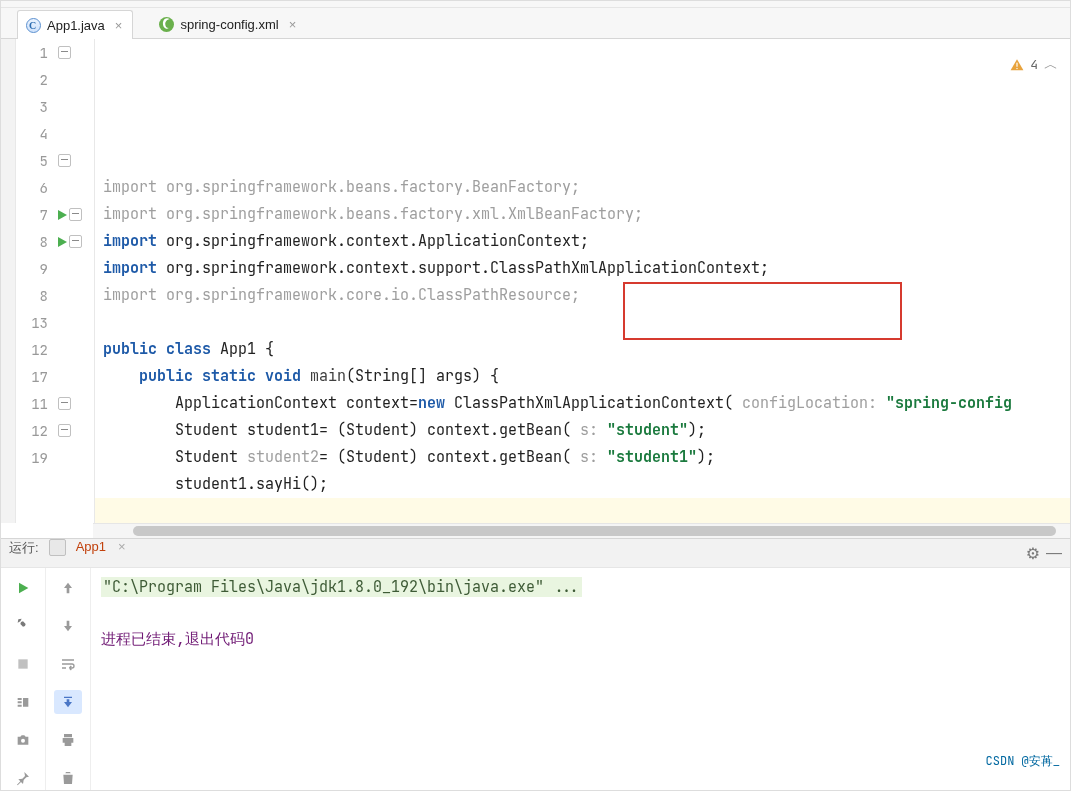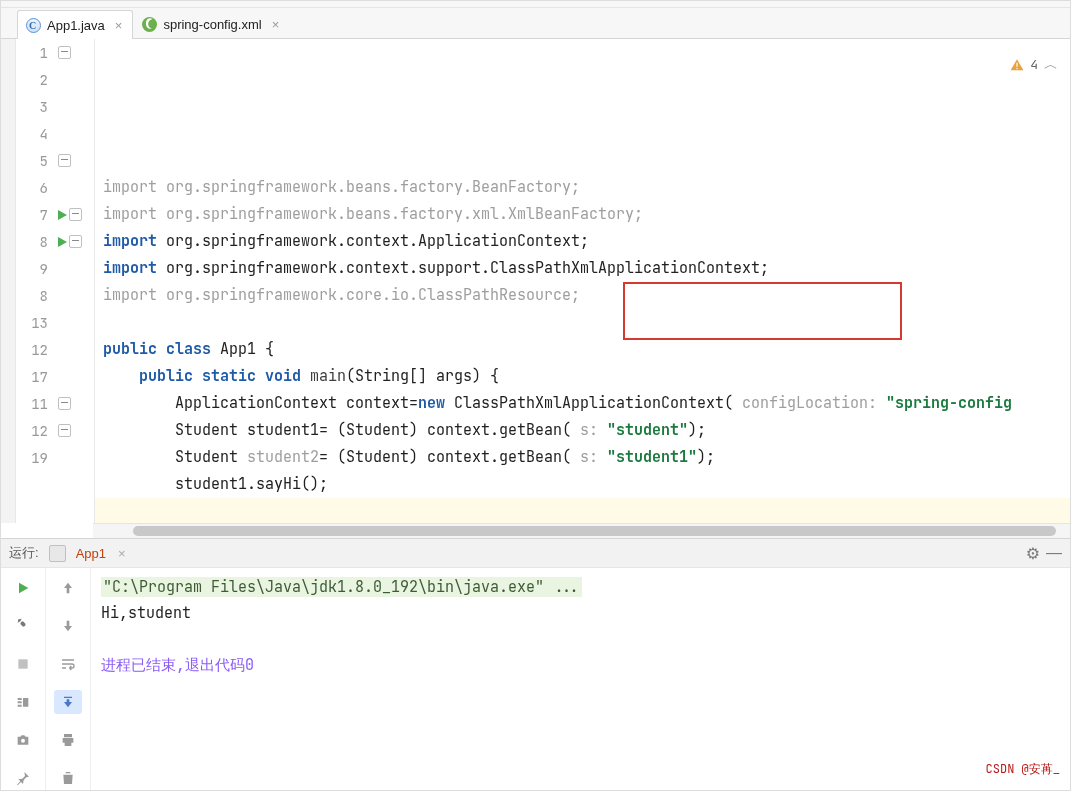--- a/index.html
+++ b/index.html
@@ -1,20 +1,20 @@
 <!DOCTYPE html>
 <html><head>
 <meta charset="utf-8">
 <style>
   html,body{margin:0;padding:0;font-family:"Segoe UI",Arial,sans-serif;font-size:13px;background:#fff;color:#212121;overflow:hidden}
   .app{display:flex;flex-direction:column;width:1071px;height:791px;border:1px solid #ddd;box-sizing:border-box;}
   
   .topstrip{height:6px;background:#f7f7f7;border-bottom:1px solid #e5e5e5}
   
-  .tabs{display:flex;align-items:flex-end;height:30px;background:#f7f7f7;border-bottom:1px solid #d6d6d6;padding-left:16px;gap:0}
+  .tabs{display:flex;align-items:flex-end;height:30px;background:#f7f7f7;border-bottom:1px solid #d6d6d6;padding-left:16px;gap:17px}
   .tab{display:flex;align-items:center;height:28px;padding:0 10px 0 8px;gap:6px;font-size:13px;color:#222;cursor:pointer;position:relative;border:1px solid transparent;border-bottom:none}
   .tab.active{background:#fff;border-color:#d6d6d6;border-top:1px solid #d6d6d6;border-radius:3px 3px 0 0;top:1px}
   .tab .close{color:#999;font-size:13px;margin-left:4px}
   .file-icon-c{width:15px;height:15px;border:1px solid #5b90d0;border-radius:50%;box-sizing:border-box;background:linear-gradient(#eaf3ff,#cfe2fb);position:relative}
   .file-icon-c::after{content:"C";position:absolute;left:2px;top:-1px;font:700 10px/15px Consolas;color:#2b6cb0}
   .file-icon-xml{width:15px;height:15px;border-radius:50%;box-sizing:border-box;background:#6ab04c;color:#fff;display:flex;align-items:center;justify-content:center;font:700 11px/1 sans-serif;position:relative}
   .file-icon-xml svg{width:14px;height:14px}
   
   .editor-wrap{display:flex;flex:1;min-height:0;position:relative}
   .left-stripe{width:14px;background:#f3f3f3;border-right:1px solid #e8e8e8}
@@ -34,35 +34,35 @@
   .hint{color:#9e9e9e;font-style:normal}
   .fn{color:#404040}
   .redbox{position:absolute;border:2px solid #d63a2f;pointer-events:none}
   
   .ed-top-right{position:absolute;right:12px;top:12px;display:flex;align-items:center;gap:6px;color:#666;font-size:13px}
   .warn-tri{width:14px;height:14px}
   .chev{color:#9a9a9a;font-size:14px}
   .hscroll{height:14px;background:#f5f5f5;border-top:1px solid #e6e6e6;margin-left:92px;position:relative}
   .hscroll .thumb{position:absolute;left:40px;right:14px;top:2px;bottom:2px;border-radius:5px;background:#c8c8c8}
   
-  .runbar{height:28px;background:#f2f2f2;border-top:1px solid #d6d6d6;border-bottom:1px solid #e6e6e6;display:flex;align-items:center;padding:0 8px;gap:10px;position:relative}
+  .runbar{height:28px;background:#f2f2f2;border-top:1px solid #d6d6d6;border-bottom:1px solid #e6e6e6;display:flex;align-items:flex-start;padding:0 8px;gap:10px;position:relative}
   .runbar .title{color:#555}
   .runbar .cfg-icon{width:15px;height:15px;background:#e8e8e8;border:1px solid #c0c0c0;border-radius:2px}
   .runbar .cfg{color:#c2410c}
   .runbar .x{color:#aaa;margin-left:2px}
   .gear{position:absolute;right:30px;top:5px;color:#7a7a7a;font-size:16px}
   .runbody{flex:0 0 192px;display:flex;border-top:none}
   .runcol{width:44px;background:#fff;border-right:1px solid #eee;display:flex;flex-direction:column;align-items:center;padding-top:8px;gap:14px;color:#7a7a7a}
   .runcol svg{width:16px;height:16px}
   .runcol .btn{width:28px;height:24px;display:flex;align-items:center;justify-content:center;border-radius:3px}
   .runcol .btn.hl{background:#d9e8ff}
   .console{flex:1;font-family:"JetBrains Mono","Consolas",monospace;font-size:15px;line-height:26px;padding:6px 10px;color:#212121;position:relative}
   .console .cmd{background:#e9f5e0;color:#3e5b36;padding:0 2px}
-  .console .exitmsg{color:#8b5cf6}
-  .watermark{position:absolute;right:10px;bottom:8px;color:#b91c1c;font-size:12px}
+  .console .exitmsg{color:#701a75}
+  .watermark{position:absolute;right:10px;bottom:16px;color:#0369a1;font-size:12px}
 </style>
 </head>
 <body>
 
 <div class="app">
   <div class="topstrip"></div>
 
   <div class="tabs" id="tabbar">
       <div class="tab active">
         <span class="file-icon-c"></span>
@@ -250,19 +250,18 @@
           </svg>
         </div>
       <div class="btn">
           <svg viewBox="0 0 24 24">
             <path fill="#9a9a9a" d="M5 7h14l-1 14H6zM9 3h6l1 2H8z"></path>
           </svg>
         </div>
     </div>
     <div class="console">
       <div><span class="cmd">"C:\Program Files\Java\jdk1.8.0_192\bin\java.exe" ...</span></div>
-      <div>Hi,student</div>
       <div>&nbsp;</div>
       <div class="exitmsg">进程已结束,退出代码0</div>
       <div class="watermark">CSDN @安苒_</div>
     </div>
   </div>
 </div>
 
 </body></html>

